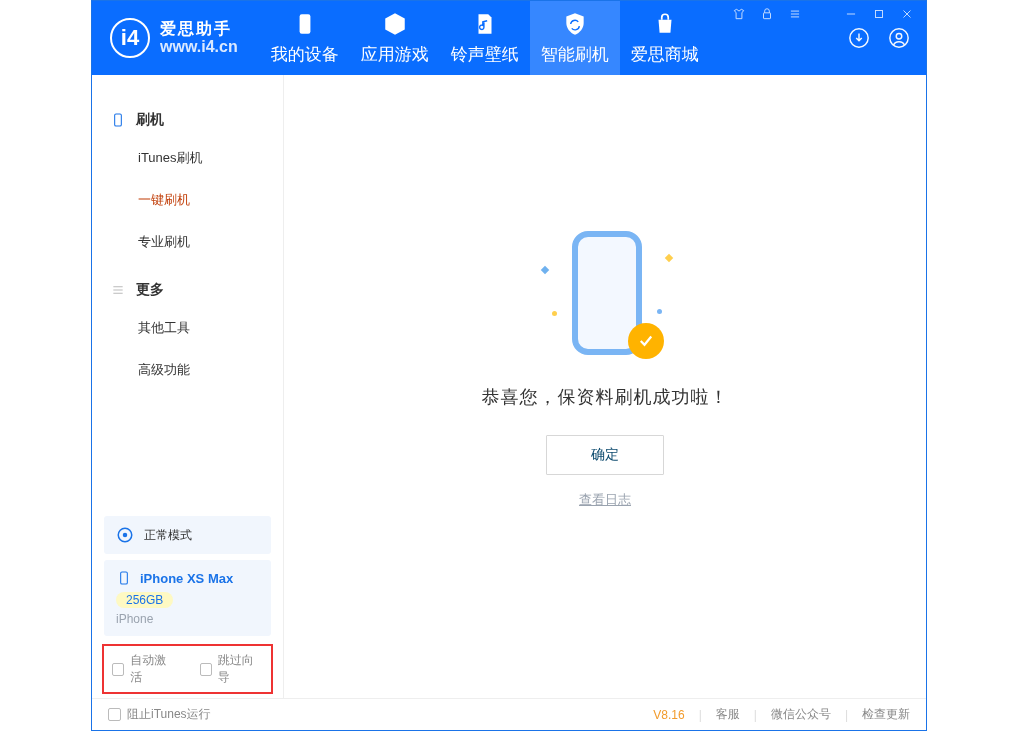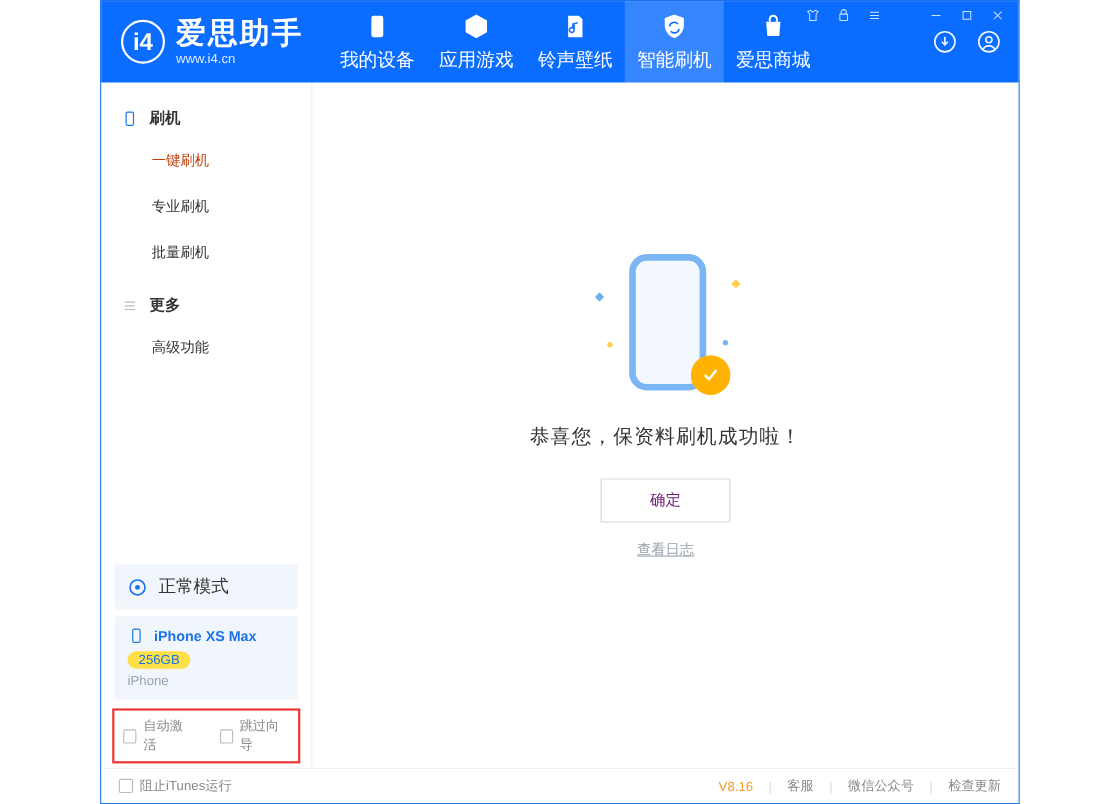--- a/index.html
+++ b/index.html
@@ -5,53 +5,53 @@
 * { margin: 0; padding: 0; box-sizing: border-box; font-family: "Microsoft YaHei", "PingFang SC", sans-serif; }
 body { background: #fff; display: flex; justify-content: center; align-items: flex-start; }
 
 .window { width: 836px; height: 731px; border: 1px solid #1a73e8; display: flex; flex-direction: column; background: #fff; }
 
 
 .header { height: 74px; background: linear-gradient(90deg,#0a6dff 0%,#0a6dff 100%); display: flex; align-items: stretch; color: #fff; position: relative; }
 .logo-block { display: flex; align-items: center; padding: 0 22px 0 18px; }
 .logo-circle { width: 40px; height: 40px; border: 2.5px solid #fff; border-radius: 50%; display: flex; align-items: center; justify-content: center; font-weight: bold; font-size: 22px; margin-right: 10px; }
 .logo-text { display: flex; flex-direction: column; }
-.logo-title { font-size: 27px; font-weight: bold; letter-spacing: 2px; line-height: 1.1; }
-.logo-url { font-size: 12px; opacity: .85; }
+.logo-title { font-size: 16px; font-weight: bold; letter-spacing: 2px; line-height: 1.1; }
+.logo-url { font-size: 16px; opacity: .85; font-weight: bold; }
 
 .nav-tabs { display: flex; height: 100%; }
 .nav-tab { width: 90px; display: flex; flex-direction: column; align-items: center; justify-content: center; cursor: pointer; font-size: 17px; gap: 6px; position: relative; }
 .nav-tab.active { background: rgba(255,255,255,.18); }
 .nav-tab svg { width: 26px; height: 26px; }
 .nav-tab span { }
 
 .header-right { margin-left: auto; display: flex; align-items: center; padding-right: 14px; gap: 14px; }
 .hdr-icn { width: 26px; height: 26px; display: flex; align-items: center; justify-content: center; cursor: pointer; opacity:.95; }
 .hdr-icn svg { width: 22px; height: 22px; stroke:#fff; fill:none; stroke-width:1.6; }
 
 .win-controls { position: absolute; top: 6px; right: 10px; display: flex; gap: 10px; align-items: center; }
 .win-controls .wc { width: 18px; height: 14px; display:flex; align-items:center; justify-content:center; cursor:pointer; color:#fff; }
 .win-controls svg { width:14px; height:14px; stroke:#cfe2ff; fill:none; stroke-width:1.6; }
 
 
 .body { flex: 1; display: flex; min-height: 0; }
-.sidebar { width: 192px; border-right: 1px solid #eee; display: flex; flex-direction: column; padding-top: 18px; }
+.sidebar { width: 192px; border-right: 1px solid #eee; display: flex; flex-direction: column; padding-top: 30px; }
 .side-section-hdr { display:flex; align-items:center; gap:10px; padding: 6px 18px 8px 18px; color:#333; font-size:14px; font-weight:bold; }
 .side-section-hdr svg { width:16px; height:16px; }
 .side-item { padding: 12px 18px 12px 46px; font-size: 13px; color:#333; cursor:pointer; }
 .side-item.active { color:#c2410c; }
 
 .side-bottom { margin-top: auto; }
 .mode-card, .dev-card { background:#f1f6fd; border-radius:3px; margin: 6px 12px; padding: 10px 12px; }
-.mode-card { display:flex; align-items:center; gap:10px; color:#333; font-size:16px; }
+.mode-card { display:flex; align-items:center; gap:10px; color:#333; font-size:12px; }
 .mode-card svg { width:18px; height:18px; }
 .dev-card { font-size:13px; color:#333; }
 .dev-row1 { display:flex; align-items:center; gap:8px; font-weight:bold; color:#1a73e8; }
 .dev-row1 svg{ width:16px;height:16px;}
-.dev-cap { display:inline-block; background:#fde047; color:#1a73e8; border-radius:10px; padding:1px 10px; font-size:12px; margin-top:6px;}
+.dev-cap { display:inline-block; background:#fef9c3; color:#1a73e8; border-radius:10px; padding:1px 10px; font-size:12px; margin-top:6px;}
 .dev-sub { color:#9aa3af; font-size:12px; margin-top:4px;}
 
 .chk-row { border:2px solid #e33; margin:8px 10px 4px 10px; padding:6px 8px; display:flex; gap:24px; align-items:center;}
 .chk { display:flex; align-items:center; gap:6px; font-size:12px; color:#888; cursor:pointer;}
 .chkbox { width:13px; height:13px; border:1px solid #bbb; border-radius:2px; background:#fff; }
 
 
 .main { flex:1; display:flex; flex-direction:column; align-items:center; justify-content:center; position:relative; }
 .success-wrap { display:flex; flex-direction:column; align-items:center; transform: translateY(-20px); }
 .phone-illus { position:relative; width:130px; height:140px; margin-bottom:20px; }
@@ -59,21 +59,21 @@
 .badge { position:absolute; right:6px; bottom:6px; width:36px; height:36px; background:#ffb300; border-radius:50%; display:flex; align-items:center; justify-content:center; }
 .badge svg { width:18px; height:18px; stroke:#fff; stroke-width:3; fill:none; }
 .spark { position:absolute; width:6px; height:6px; background:#7ab5f4; transform:rotate(45deg); }
 .spark.s1{ left:2px; top:42px; background:#6fb1ef;}
 .spark.s2{ right:-2px; top:30px; background:#ffcf4d;}
 .dot { position:absolute; width:5px; height:5px; border-radius:50%; }
 .dot.d1{ left:12px; top:86px; background:#ffcf4d;}
 .dot.d2{ right:8px; top:84px; background:#7ab5f4;}
 
 .success-msg { font-size:18px; color:#333; letter-spacing:1px; margin-bottom:26px;}
-.ok-btn { border:1px solid #d7d7d7; background:#fff; padding:10px 44px; font-size:14px; color:#701a75; cursor:pointer; border-radius:1px; margin-bottom:16px;}
+.ok-btn { border:1px solid #d7d7d7; background:#fff; padding:10px 44px; font-size:14px; color:#0c4a6e; cursor:pointer; border-radius:1px; margin-bottom:16px;}
 .log-link { font-size:13px; color:#9aa3af; text-decoration:underline; cursor:pointer;text-align:center;}
 
 
 .footer { height:32px; border-top:1px solid #eee; display:flex; align-items:center; padding:0 16px; font-size:12px; color:#888;gap:32px;}
 .footer .chk { color:#888;}
 .footer-right { margin-left:auto; display:flex; align-items:center; gap:14px;}
 .footer-right .sep { color:#ddd;}
 .footer-right .flink { color:#888; cursor:pointer;}
 .ver { color:#f29b2c; }
 </style>
@@ -184,30 +184,31 @@
   </div>
 
   <div class="body">
     <div class="sidebar">
       <div class="side-section-hdr">
         <svg viewBox="0 0 24 24">
             <rect x="7" y="3" width="10" height="18" rx="2" fill="none" stroke="#1a73e8" stroke-width="1.6"></rect>
           </svg>
         <span>刷机</span>
       </div>
+      <div class="side-item">iTunes刷机</div>
       <div class="side-item active">一键刷机</div>
       <div class="side-item">专业刷机</div>
-      <div class="side-item">批量刷机</div>
 
       <div class="side-section-hdr" style="margin-top:12px">
         <svg viewBox="0 0 24 24">
             <path d="M5 7h14M5 12h14M5 17h14" stroke="#bbb" stroke-width="1.6"></path>
           </svg>
         <span>更多</span>
       </div>
+      <div class="side-item">其他工具</div>
       <div class="side-item">高级功能</div>
 
       <div class="side-bottom">
         <div class="mode-card">
           <svg viewBox="0 0 24 24">
               <circle cx="12" cy="12" r="9" fill="none" stroke="#1a73e8" stroke-width="2"></circle>
               <circle cx="12" cy="12" r="3" fill="#1a73e8"></circle>
             </svg>
           <span>正常模式</span>
         </div>

